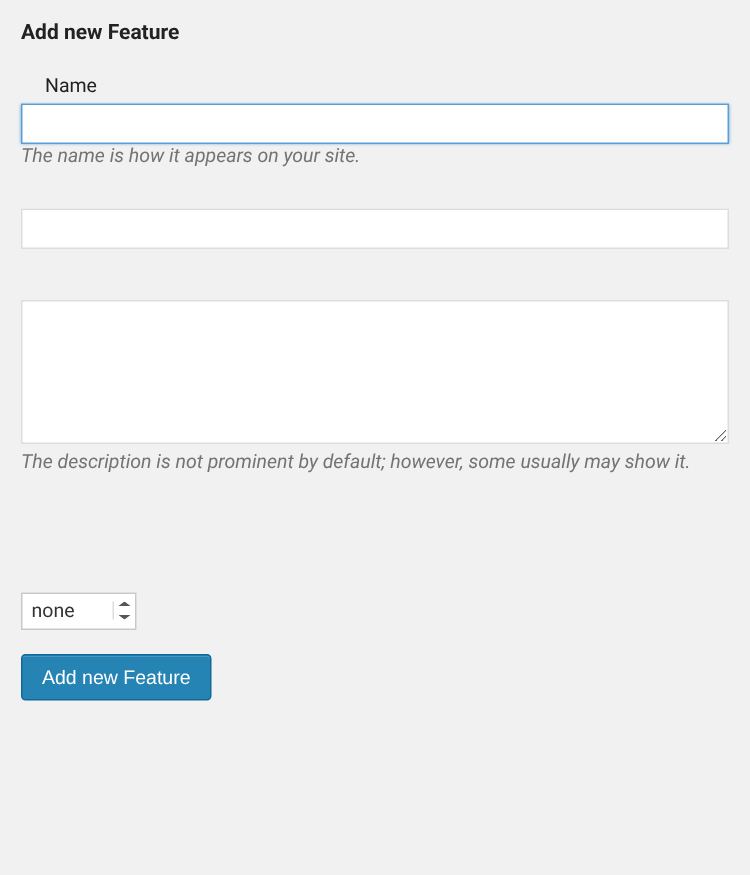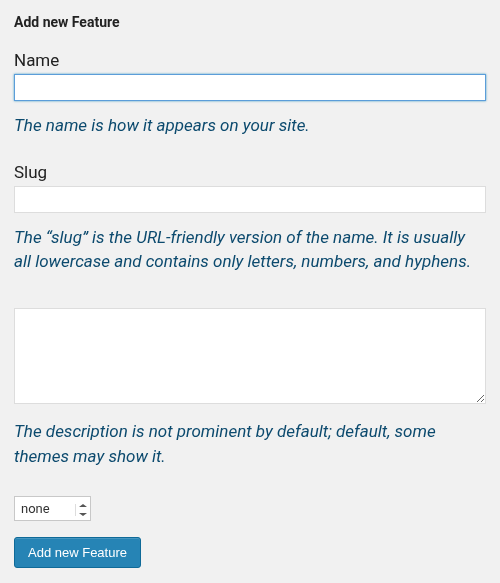--- a/index.html
+++ b/index.html
@@ -19,23 +19,24 @@
       margin-bottom: 20px;
     }
     .form-field {
       margin-bottom: 24px;
     }
     .form-field.slug { margin-bottom: 34px; }
     .form-field.desc { margin-bottom: 28px; }
     .form-field.group { margin-bottom: 16px; }
     .field-label {
       display: block;
-      font-size: 17px;
+      font-size: 13px;
       color: #222;
       margin-bottom: 4px;
+      margin-left: 16px;
     }
     .field-input {
       width: 100%;
       padding: 5px 6px;
       font-size: 13px;
       border: 1px solid #ddd;
       background: #fff;
       color: #333;
       outline: none;
     }
@@ -48,33 +49,34 @@
       min-height: 96px;
       padding: 5px 6px;
       font-size: 13px;
       border: 1px solid #ddd;
       background: #fff;
       color: #333;
       resize: both;
       outline: none;
     }
     .help-text {
-      font-size: 17px;
+      font-size: 13px;
       font-style: italic;
-      color: #0c4a6e;
-      margin-top: 12px;
+      color: #737373;
+      margin-top: 0;
       line-height: 1.45;
     }
     .select {
       display: inline-block;
       border: 1px solid #c8c8c8;
       background: #fff;
       padding: 4px 3px 4px 6px;
       font-size: 13px;
       color: #333;
+      margin-top: 48px;
     }
     .select .chev {
       display: inline-block;
       vertical-align: middle;
       margin-left: 22px;
       border-left: 1px solid #ddd;
       padding-left: 3px;
       height: 12px;
     }
     .select .chev svg { display: block; }
@@ -97,28 +99,26 @@
 
 <h2 class="page-title">Add new Feature</h2>
 
 <div class="form-field">
   <label class="field-label">Name</label>
   <input type="text" class="field-input focused" value="" style="">
   <p class="help-text">The name is how it appears on your site.</p>
 </div>
 
 <div class="form-field slug">
-  <label class="field-label">Slug</label>
   <input type="text" class="field-input" value="" style="">
-  <p class="help-text">The “slug” is the URL-friendly version of the name. It is usually all lowercase and contains only letters, numbers, and hyphens.</p>
 </div>
 
 <div class="form-field desc">
   <textarea class="field-textarea" style=""></textarea>
-  <p class="help-text">The description is not prominent by default; default, some themes may show it.</p>
+  <p class="help-text">The description is not prominent by default; however, some usually may show it.</p>
 </div>
 
 <div class="form-field group">
   <div class="select">
     <span>none</span>
     <span class="chev">
       <svg width="8" height="12" viewBox="0 0 8 12">
           <path d="M0 3 L4 0 L8 3 Z M0 9 L4 12 L8 9 Z" fill="#555"></path>
         </svg>
     </span>

